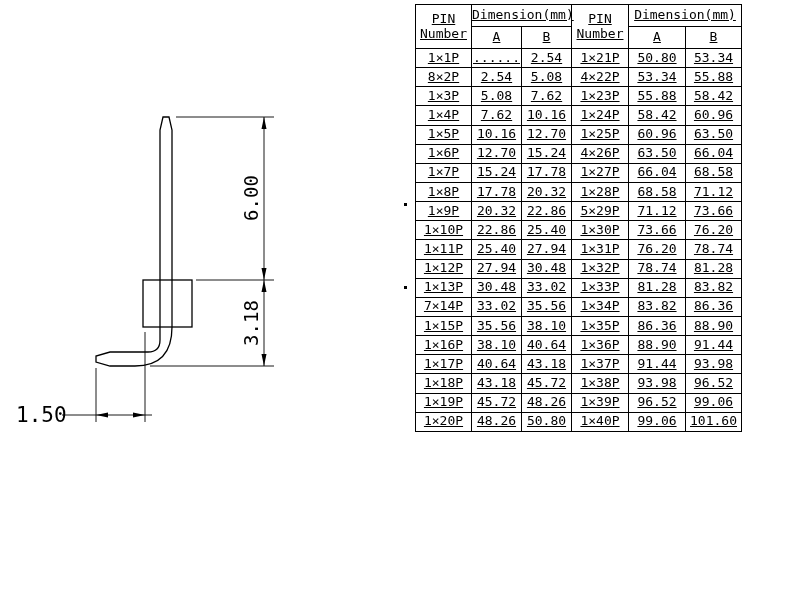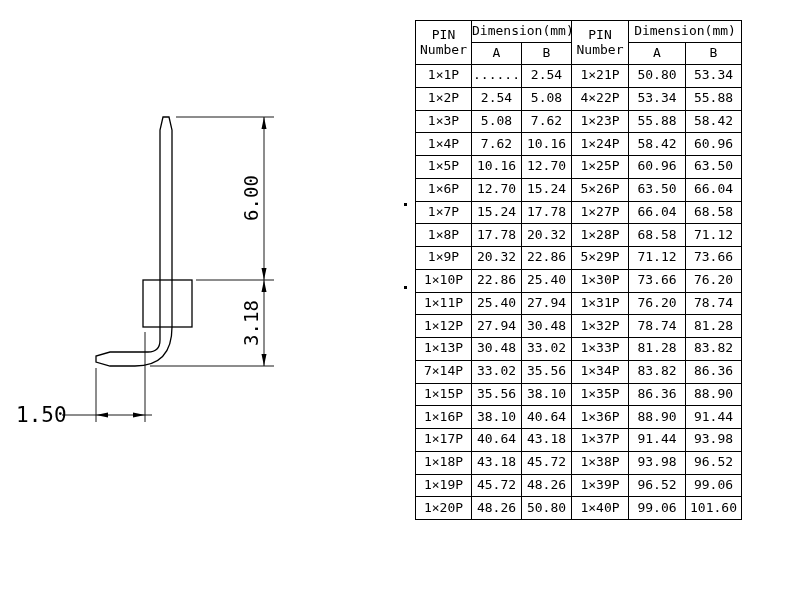--- a/index.html
+++ b/index.html
@@ -1,20 +1,20 @@
 <!DOCTYPE html>
 <html><head>
 <meta charset="utf-8">
 <style>
   html,body{margin:0;padding:0;background:#fff;}
   .page{position:relative;width:800px;height:600px;background:#ffffff;overflow:hidden;
         font-family:"DejaVu Sans Mono", monospace;color:#000;}
   svg{position:absolute;left:0;top:0;}
-  .dim-table{position:absolute;left:415px;top:20px;width:326px;height:500px;
-             border-collapse:collapse;table-layout:fixed;}
+  .dim-table{position:absolute;left:415px;top:4px;width:326px;height:428px;
+             border-collapse:collapse;table-layout:fixed;text-decoration:underline;}
   .dim-table th,.dim-table td{border:1px solid #000;font-weight:normal;text-align:center;
              vertical-align:middle;padding:0;font-size:13px;line-height:1.15;
              font-family:"DejaVu Sans Mono", monospace;}
   .dim-table thead tr{height:22px;}
   .dim-header{font-size:11px;}
   .pin-head{font-size:12px;}
   .speck{position:absolute;width:3px;height:3px;background:#000;}
 </style>
 </head>
 <body>
@@ -97,21 +97,21 @@
     <tbody>
         <tr>
           <td>1×1P</td>
           <td>......</td>
           <td>2.54</td>
           <td>1×21P</td>
           <td>50.80</td>
           <td>53.34</td>
         </tr>
         <tr>
-          <td>1×2P</td>
+          <td>8×2P</td>
           <td>2.54</td>
           <td>5.08</td>
           <td>4×22P</td>
           <td>53.34</td>
           <td>55.88</td>
         </tr>
         <tr>
           <td>1×3P</td>
           <td>5.08</td>
           <td>7.62</td>
@@ -132,21 +132,21 @@
           <td>10.16</td>
           <td>12.70</td>
           <td>1×25P</td>
           <td>60.96</td>
           <td>63.50</td>
         </tr>
         <tr>
           <td>1×6P</td>
           <td>12.70</td>
           <td>15.24</td>
-          <td>5×26P</td>
+          <td>4×26P</td>
           <td>63.50</td>
           <td>66.04</td>
         </tr>
         <tr>
           <td>1×7P</td>
           <td>15.24</td>
           <td>17.78</td>
           <td>1×27P</td>
           <td>66.04</td>
           <td>68.58</td>

